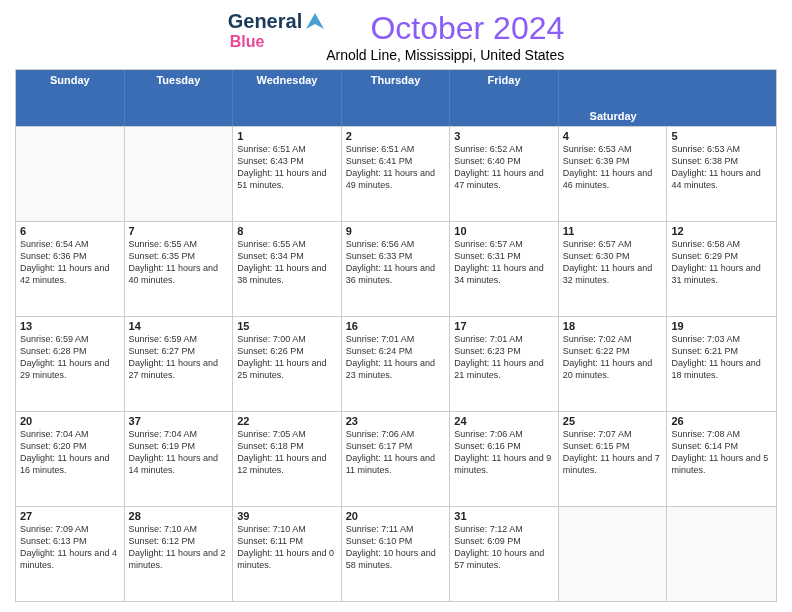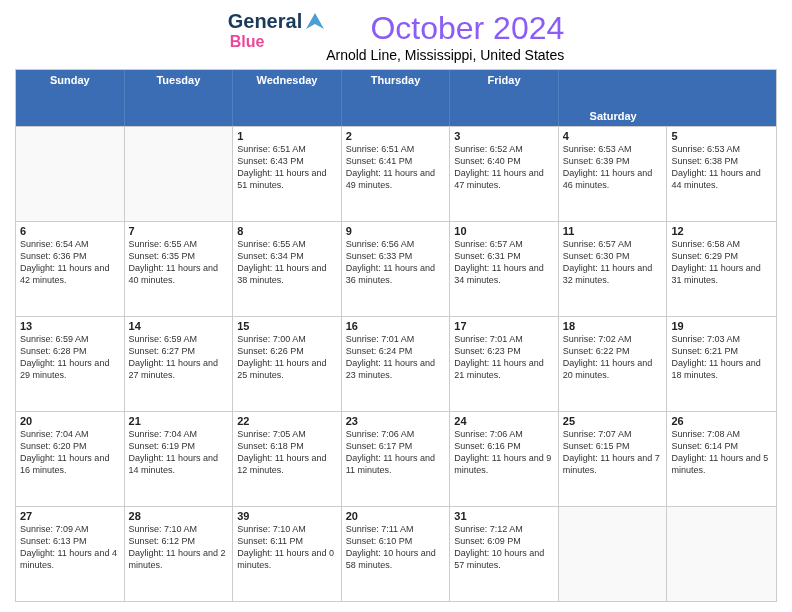--- a/index.html
+++ b/index.html
@@ -147,21 +147,21 @@
           <div class="cal-cell"><span class="day-num">13</span><span class="cell-text">Sunrise: 6:59 AM<br>Sunset: 6:28 PM<br>Daylight: 11 hours and 29 minutes.</span></div>
           <div class="cal-cell"><span class="day-num">14</span><span class="cell-text">Sunrise: 6:59 AM<br>Sunset: 6:27 PM<br>Daylight: 11 hours and 27 minutes.</span></div>
           <div class="cal-cell"><span class="day-num">15</span><span class="cell-text">Sunrise: 7:00 AM<br>Sunset: 6:26 PM<br>Daylight: 11 hours and 25 minutes.</span></div>
           <div class="cal-cell"><span class="day-num">16</span><span class="cell-text">Sunrise: 7:01 AM<br>Sunset: 6:24 PM<br>Daylight: 11 hours and 23 minutes.</span></div>
           <div class="cal-cell"><span class="day-num">17</span><span class="cell-text">Sunrise: 7:01 AM<br>Sunset: 6:23 PM<br>Daylight: 11 hours and 21 minutes.</span></div>
           <div class="cal-cell"><span class="day-num">18</span><span class="cell-text">Sunrise: 7:02 AM<br>Sunset: 6:22 PM<br>Daylight: 11 hours and 20 minutes.</span></div>
           <div class="cal-cell"><span class="day-num">19</span><span class="cell-text">Sunrise: 7:03 AM<br>Sunset: 6:21 PM<br>Daylight: 11 hours and 18 minutes.</span></div>
         </div>
         <div class="cal-row">
           <div class="cal-cell"><span class="day-num">20</span><span class="cell-text">Sunrise: 7:04 AM<br>Sunset: 6:20 PM<br>Daylight: 11 hours and 16 minutes.</span></div>
-          <div class="cal-cell"><span class="day-num">21</span><span class="cell-text">Sunrise: 7:04 AM<br>Sunset: 6:19 PM<br>Daylight: 11 hours and 14 minutes.</span></div>
+          <div class="cal-cell"><span class="day-num">37</span><span class="cell-text">Sunrise: 7:04 AM<br>Sunset: 6:19 PM<br>Daylight: 11 hours and 14 minutes.</span></div>
           <div class="cal-cell"><span class="day-num">22</span><span class="cell-text">Sunrise: 7:05 AM<br>Sunset: 6:18 PM<br>Daylight: 11 hours and 12 minutes.</span></div>
           <div class="cal-cell"><span class="day-num">23</span><span class="cell-text">Sunrise: 7:06 AM<br>Sunset: 6:17 PM<br>Daylight: 11 hours and 11 minutes.</span></div>
           <div class="cal-cell"><span class="day-num">24</span><span class="cell-text">Sunrise: 7:06 AM<br>Sunset: 6:16 PM<br>Daylight: 11 hours and 9 minutes.</span></div>
           <div class="cal-cell"><span class="day-num">25</span><span class="cell-text">Sunrise: 7:07 AM<br>Sunset: 6:15 PM<br>Daylight: 11 hours and 7 minutes.</span></div>
           <div class="cal-cell"><span class="day-num">26</span><span class="cell-text">Sunrise: 7:08 AM<br>Sunset: 6:14 PM<br>Daylight: 11 hours and 5 minutes.</span></div>
         </div>
         <div class="cal-row">
           <div class="cal-cell"><span class="day-num">27</span><span class="cell-text">Sunrise: 7:09 AM<br>Sunset: 6:13 PM<br>Daylight: 11 hours and 4 minutes.</span></div>
           <div class="cal-cell"><span class="day-num">28</span><span class="cell-text">Sunrise: 7:10 AM<br>Sunset: 6:12 PM<br>Daylight: 11 hours and 2 minutes.</span></div>
           <div class="cal-cell"><span class="day-num">39</span><span class="cell-text">Sunrise: 7:10 AM<br>Sunset: 6:11 PM<br>Daylight: 11 hours and 0 minutes.</span></div>

